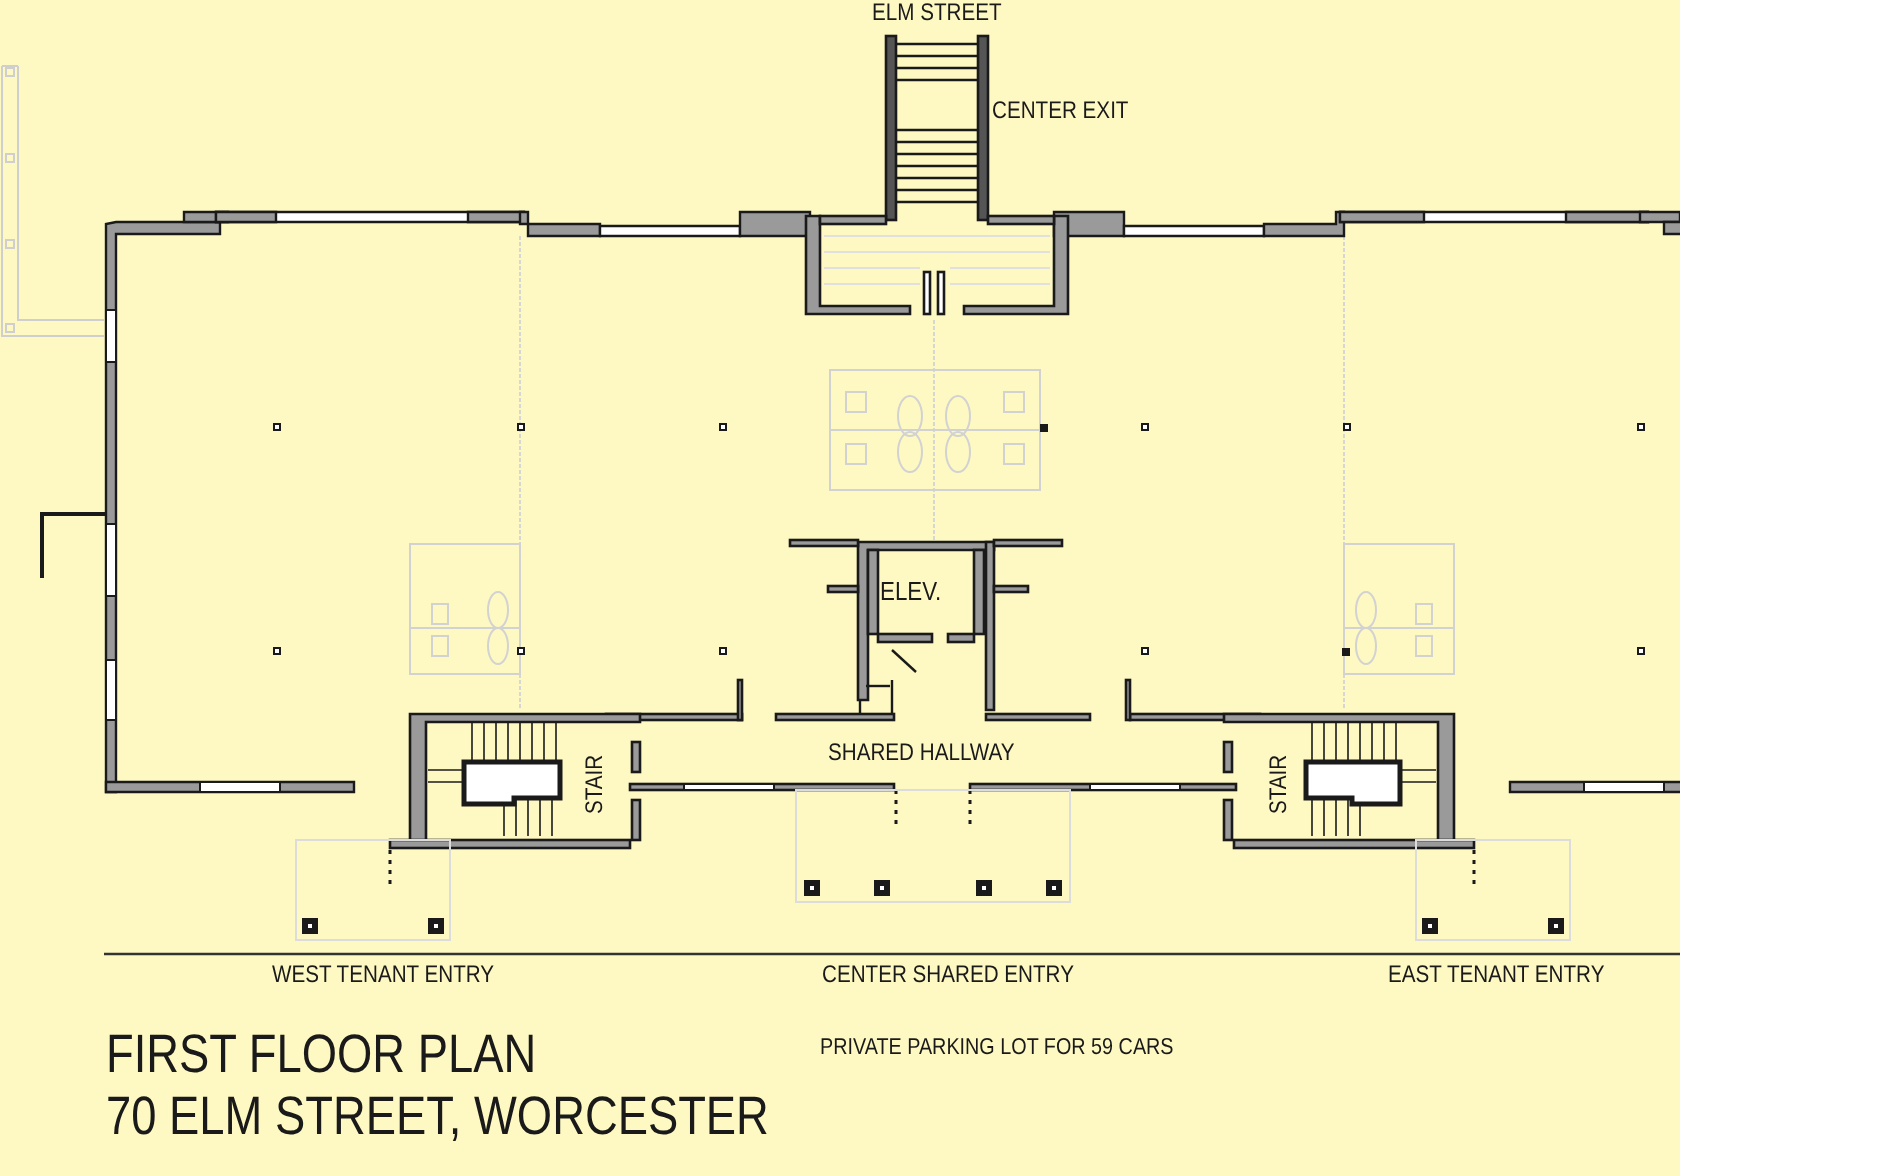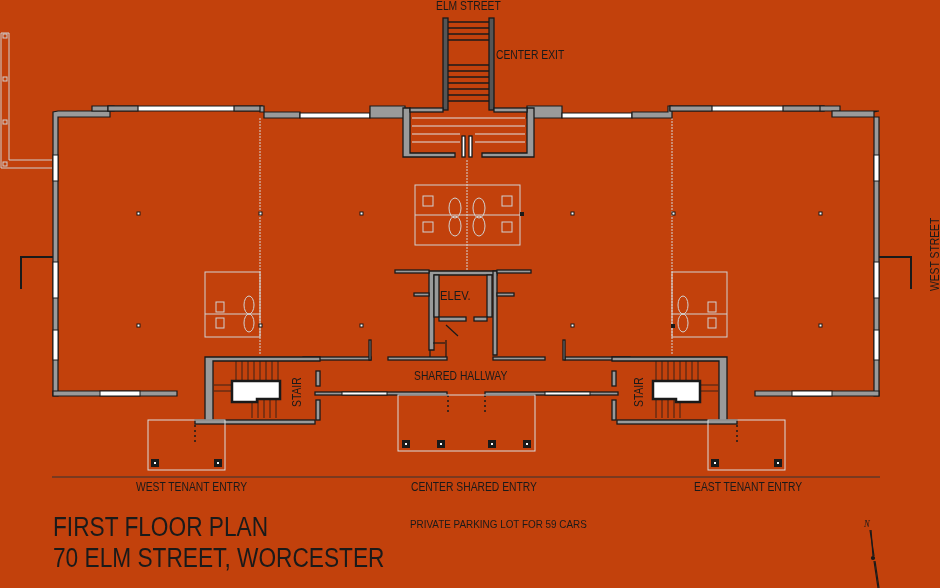--- a/index.html
+++ b/index.html
@@ -1,16 +1,16 @@
 <!DOCTYPE html>
 <html><head>
 <meta charset="utf-8">
 <style>
   html,body{margin:0;padding:0;background:#ffffff;}
-  #stage{position:relative;width:940px;height:588px;overflow:hidden;background:#c2410c;font-family:"Liberation Sans",sans-serif;color:#111;}
+  #stage{position:relative;width:840px;height:588px;overflow:hidden;background:#fef9c3;font-family:"Liberation Sans",sans-serif;color:#111;}
   svg{position:absolute;left:0;top:0;}
   .lbl{position:absolute;font-family:"Liberation Sans",sans-serif;color:#1a1a1a;white-space:nowrap;transform:scaleX(0.86);transform-origin:left top;}
   .sm{font-size:12px;}
   .room{font-size:13px;}
   .title{font-size:27px;letter-spacing:0px;line-height:30px;transform:scaleX(0.84);}
   .vert{transform-origin:left top;}
 </style>
 </head>
 <body>
 

